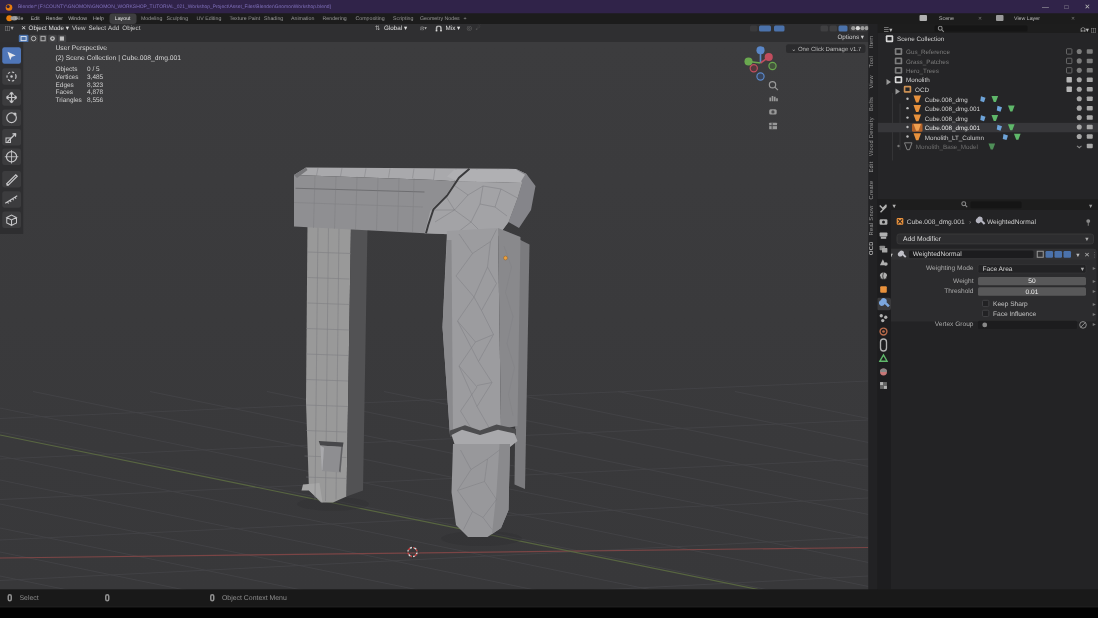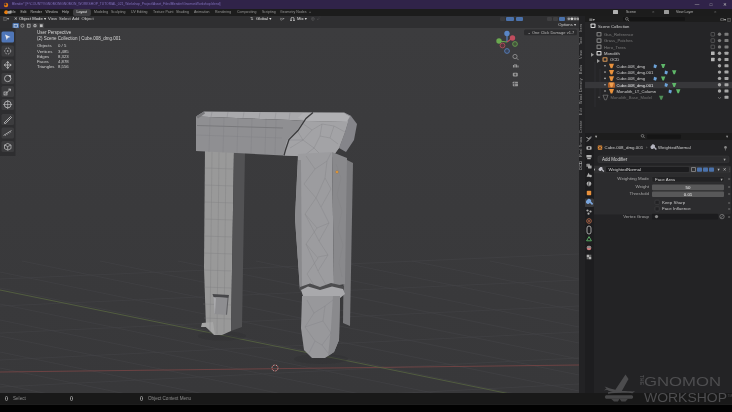--- a/index.html
+++ b/index.html
@@ -632,32 +632,13 @@
 
   <div id="statusbar" class="abs">
     <span class="abs mice" style="left:5px;top:3.6px;"></span>
       <span class="abs" style="left:13px;">Select</span>
     <span class="abs mice" style="left:70px;top:3.6px;"></span>
     <span class="abs mice" style="left:140px;top:3.6px;"></span>
       <span class="abs" style="left:148px;">Object Context Menu</span>
   </div>
   <div id="blackstrip" class="abs"></div>
 
-  <div id="watermark" class="abs" style="top:362px;left:583px;width:149px;height:50px;">
-    <svg width="149" height="50" viewBox="0 0 149 50">
-      <g fill="#4c4c4e">
-
-        <path d="M42.5,12.5 L45.5,17 L38,30.5 L30.5,30.5 Z M42.5,12.5 L40,21 L36,27 L32,29.8 L30.5,30.5 Z"></path>
-        <path d="M33,28 C29,26.5 27,27 24.5,25.5 L21.5,24.5 L23.5,26.5 L21,28.5 L24,27.8 C26,29.5 29,29.5 31,30.5 Z"></path>
-        <path d="M25,30.2 C30,28.8 44,28.8 49.5,29.6 L52,29 L49.5,31.2 C44,30.4 31,30.6 25,31.8 Z"></path>
-        <path d="M23,33.2 L49,33.2 C50.5,34.2 50.5,35.8 49,36.8 L23,36.8 C21.5,35.8 21.5,34.2 23,33.2 Z" fill-opacity="0.9"></path>
-        <path d="M28,36.8 l3,2.6 4,0 1.5,-2.6 2,2.6 4,0 2.5,-2.6 Z" fill-opacity="0.85"></path>
-
-        <text x="56.5" y="13" font-size="4.6" font-family="Liberation Sans" font-weight="bold" transform="rotate(90 56.5 13)" letter-spacing="0.4">THE</text>
-      </g>
-      <g fill="#4e4e50" font-family="Liberation Sans">
-        <text x="61" y="23.5" font-size="13.4" textLength="77" lengthAdjust="spacingAndGlyphs">GNOMON</text>
-        <text x="61" y="39.5" font-size="13.4" textLength="83" lengthAdjust="spacingAndGlyphs">WORKSHOP</text>
-        <text x="144.5" y="35" font-size="3.2">TM</text>
-      </g>
-    </svg>
-  </div>
   </div>
 
 </body></html>

